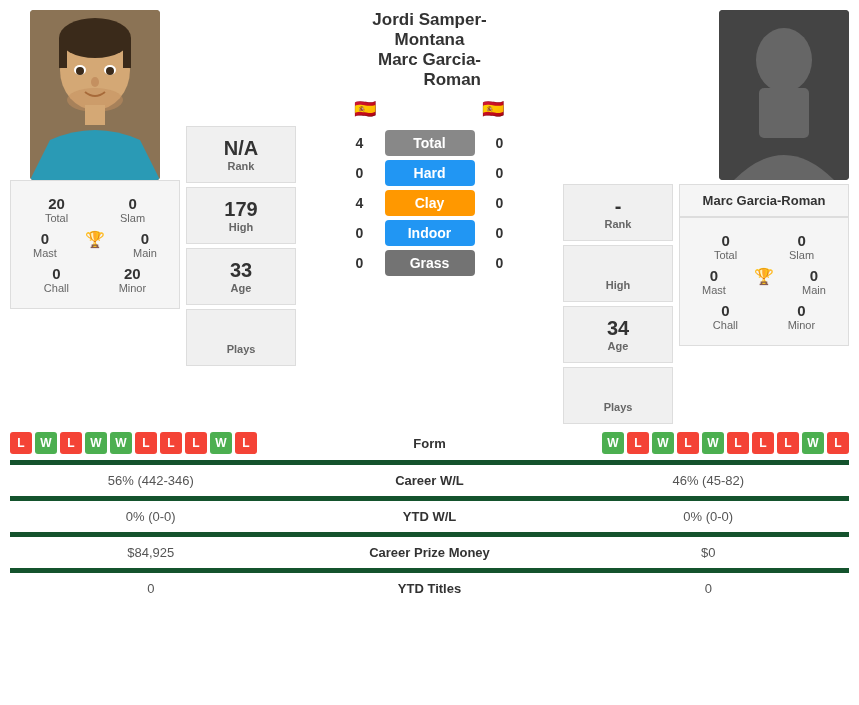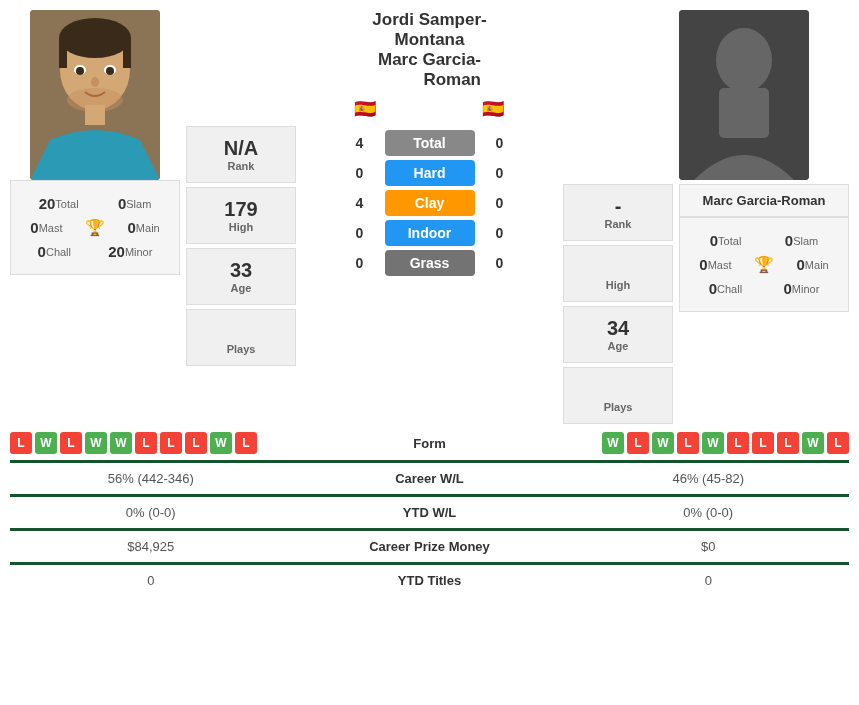--- a/index.html
+++ b/index.html
@@ -65,21 +65,21 @@
 
     .stats-row {
       display: flex;
       justify-content: space-around;
       margin: 6px 0;
       text-align: center;
     }
 
     .stat-item {
       display: flex;
-      flex-direction: row;
+      flex-direction: column;
       align-items: center;
     }
 
     .stat-value {
       font-weight: bold;
       font-size: 15px;
     }
 
     .stat-label {
       font-size: 11px;
@@ -207,21 +207,21 @@
     .form-label {
       flex: 0 0 180px;
       text-align: center;
       font-weight: bold;
       font-size: 13px;
     }
 
     .stat-comparison-row {
       display: flex;
       align-items: center;
-      border-top: 3px solid #14532d;
+      border-top: 5px solid #14532d;
       padding: 8px 0;
       gap: 38px;
     }
 
     .stat-comp-left {
       flex: 1;
       text-align: center;
       font-size: 13px;
       color: #555;
     }
@@ -242,21 +242,21 @@
 
     .left-col {
       display: flex;
       flex-direction: column;
       align-items: center;
     }
 
     .right-col {
       display: flex;
       flex-direction: column;
-      align-items: flex-start;
+      align-items: flex-end;
     }
 
     .center-col {
       flex: 1;
     }
 
     .player-full-name {
       font-weight: bold;
       font-size: 17px;
       text-align: center;

